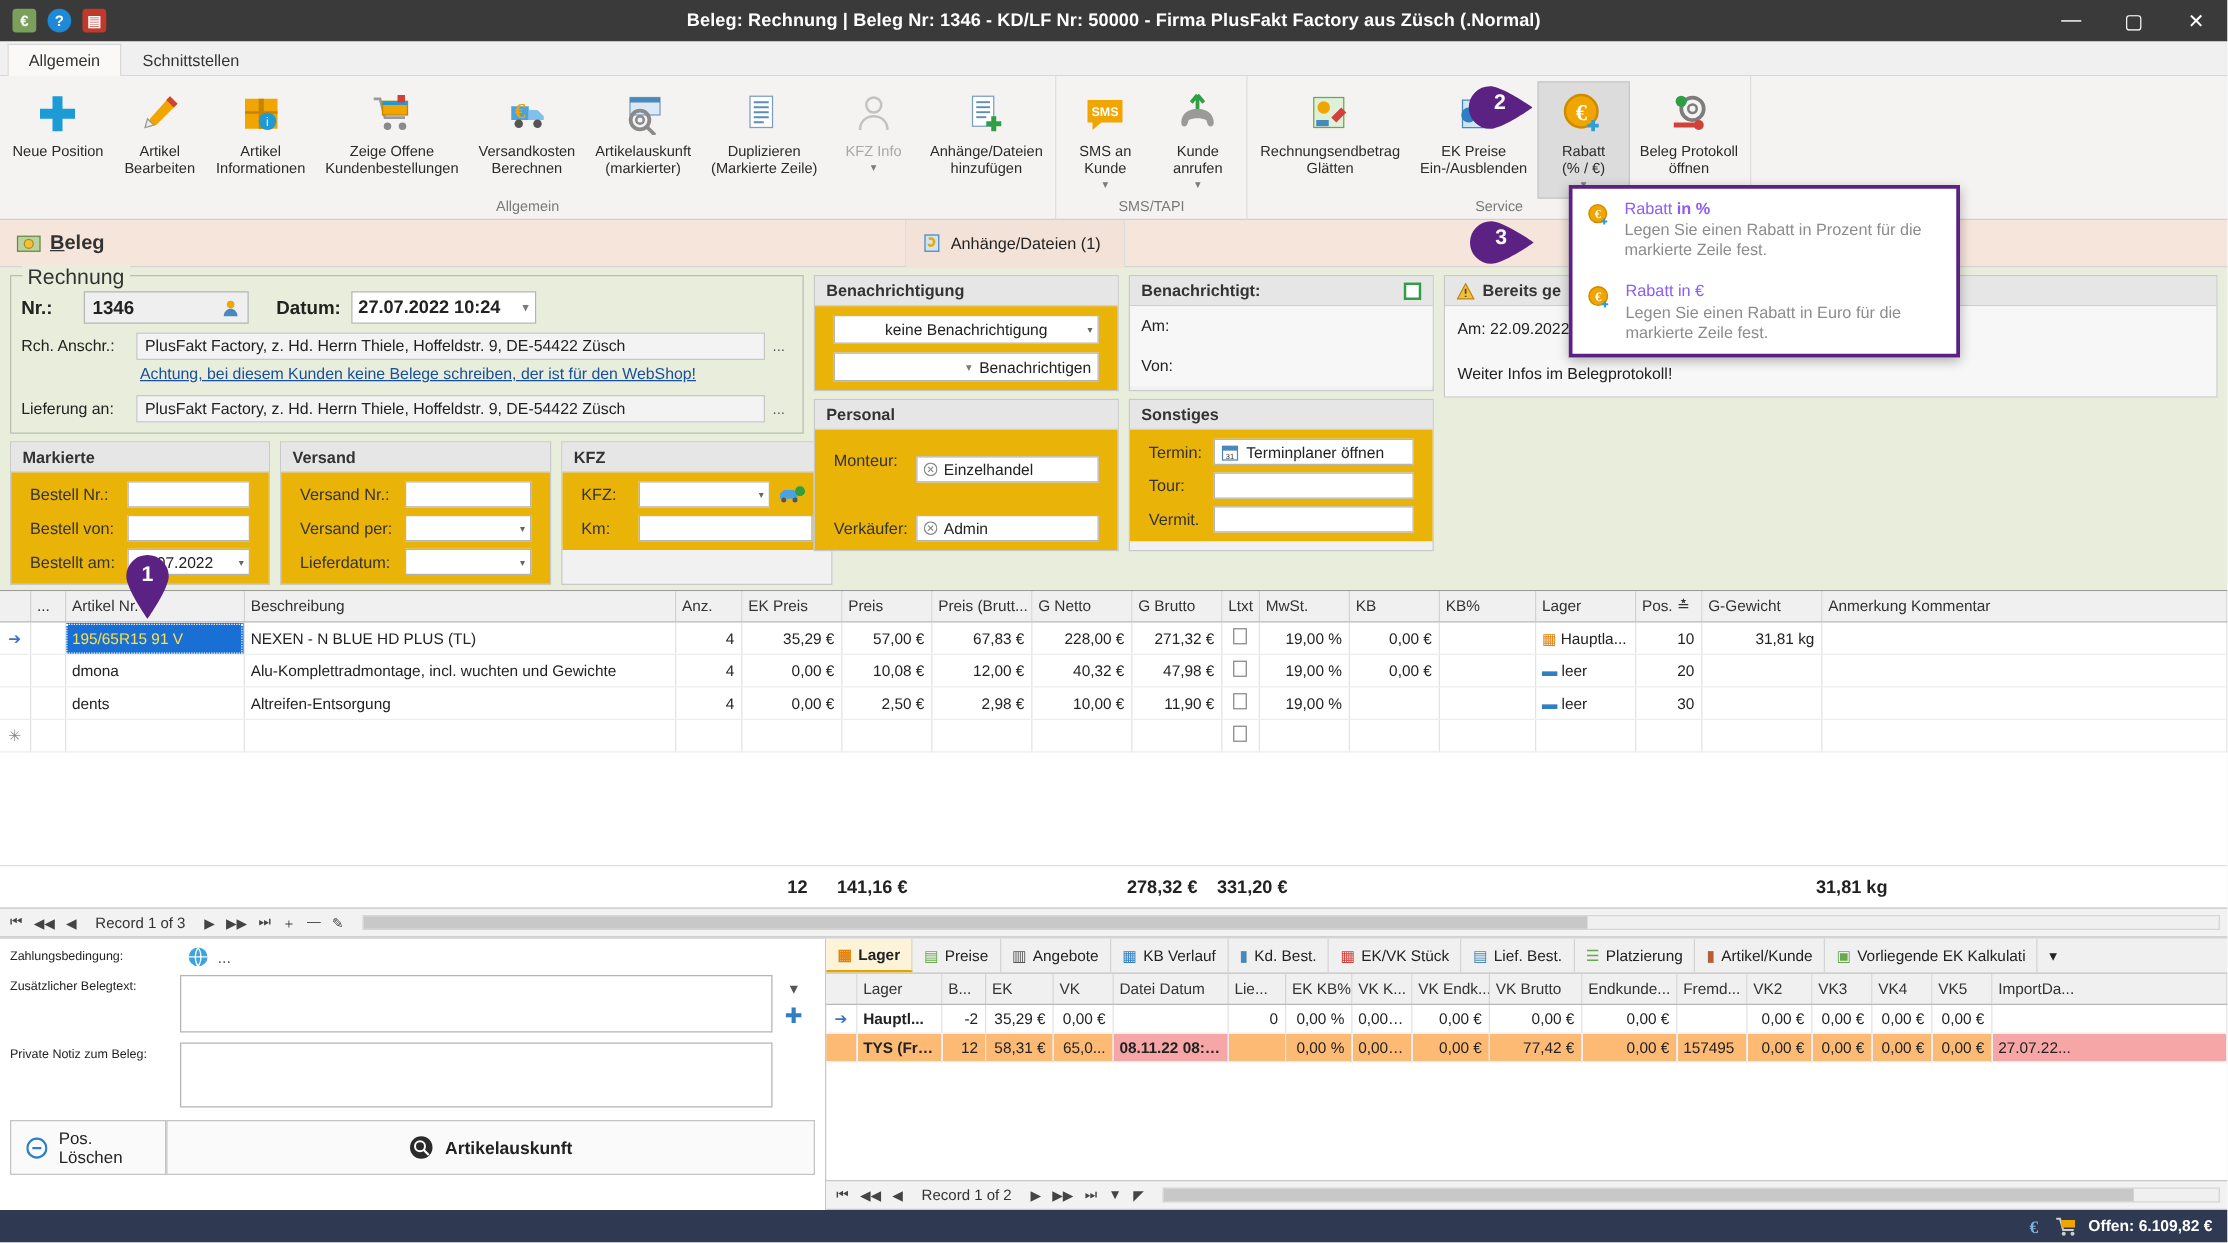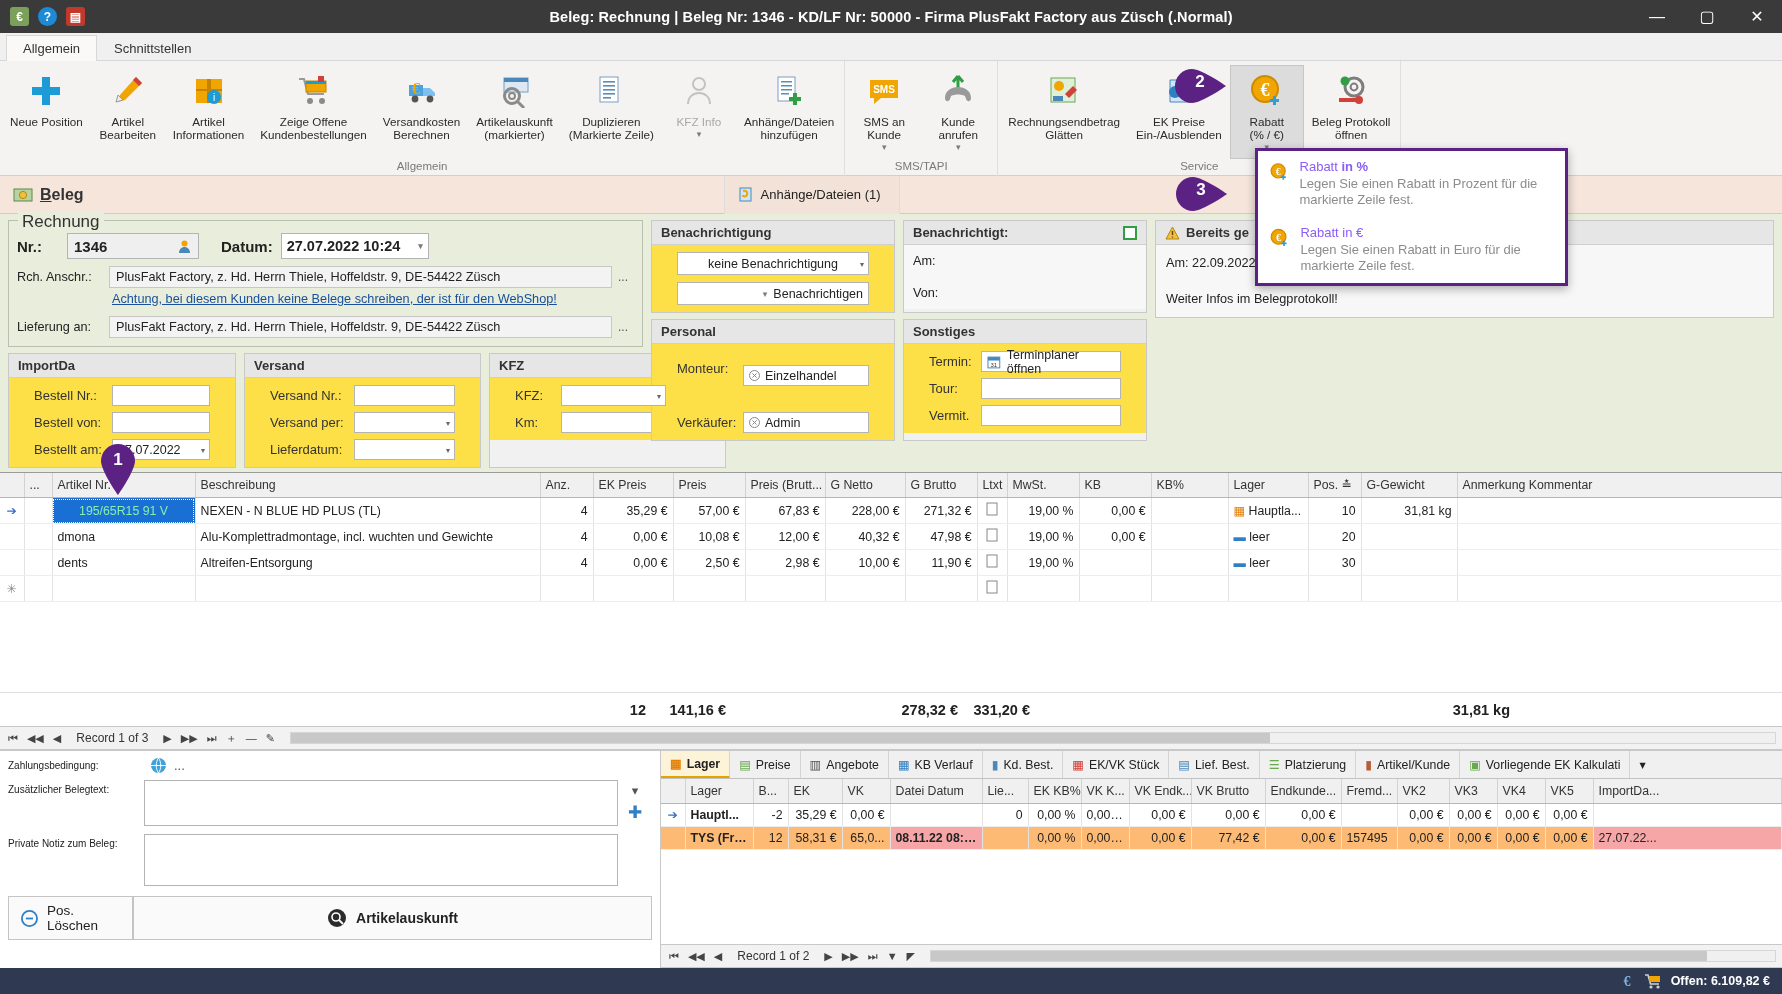--- a/index.html
+++ b/index.html
@@ -66,21 +66,21 @@
   .beleg-title u { text-decoration:underline; }
   .anh-tab { margin-left:640px; display:flex; align-items:center; gap:7px;
              background:#f3e2d7; height:38px; padding:0 18px 0 12px; font-size:13px;
              border-left:1px solid #ddd; border-right:1px solid #ddd; }
 
   .form-area { background:#e8eedb; padding:6px 8px 4px; flex:none; }
 
   fieldset.grp { border:1px solid #c9c9c9; background:#f1f1f1; margin:0; padding:0; }
   .grp-head { background:#e6e6e6; border-bottom:1px solid #cfcfcf; font-weight:bold;
               font-size:13px; padding:4px 9px; color:#333; display:flex; align-items:center; }
-  .grp-body { padding:7px 25px; background:#fde047; }
+  .grp-body { padding:7px 15px; background:#eab308; }
 
   .row { display:flex; align-items:center; margin-bottom:6px; }
   .row:last-child { margin-bottom:0; }
   .lbl { font-size:13px; color:#333; }
   .inp { background:#fff; border:1px solid #b4b4b4; height:21px; font-size:12.5px;
          padding:1px 5px; display:flex; align-items:center; color:#222; }
   .ddn { position:relative; }
   .ddn .arw { position:absolute; right:4px; top:50%; transform:translateY(-50%);
               color:#666; font-size:8px; }
 
@@ -110,21 +110,21 @@
   
   .gridwrap { flex:1; display:flex; flex-direction:column; min-height:0; border-top:1px solid #9a9a9a; }
   table.dg { border-collapse:collapse; width:100%; table-layout:fixed; font-size:12.3px; }
   table.dg th { background:#f0f0f0; border-right:1px solid #d2d2d2; border-bottom:1px solid #b6b6b6;
                 font-weight:normal; color:#333; padding:5px 5px; text-align:left;
                 white-space:nowrap; overflow:hidden; }
   table.dg td { border-right:1px solid #e3e3e3; border-bottom:1px solid #ededed; padding:4px 5px;
                 white-space:nowrap; overflow:hidden; text-overflow:ellipsis; height:21px; }
   .ta-r { text-align:right; }
   .ta-c { text-align:center; }
-  .sel-cell { background:#1a6fd4; color:#86efac; outline:1px dotted #fff; outline-offset:-2px;text-align:center; }
+  .sel-cell { background:#1a6fd4; color:#fde047; outline:1px dotted #fff; outline-offset:-2px; }
   .rowarrow { color:#3a6fc4; text-align:center; }
 
   .totals { display:flex; align-items:center; height:34px; font-weight:bold; font-size:14.5px;
             background:#fff; border-top:1px solid #e0e0e0; flex:none; }
 
   .navbar { height:24px; background:#f2f2f2; border-top:1px solid #c8c8c8;
             border-bottom:1px solid #c8c8c8; display:flex; align-items:center; gap:5px;
             padding:0 6px; font-size:12px; color:#333; flex:none; }
   .navbtn { color:#444; font-size:11px; padding:0 2px; }
   .hscroll { flex:1; height:12px; background:#f0f0f0; border:1px solid #d6d6d6; margin-left:8px;
@@ -462,21 +462,21 @@
 
             <div class="addr-row">
               <div class="addr-lbl">Lieferung an:</div>
               <div class="addr-val">PlusFakt Factory, z. Hd. Herrn Thiele, Hoffeldstr. 9,  DE-54422 Züsch</div>
               <div class="addr-dots">...</div>
             </div>
           </div>
 
           <div style="display:flex; gap:8px; margin-top:6px;">
             <fieldset class="grp" style="width:195px;">
-              <div class="grp-head">ImportDa</div>
+              <div class="grp-head">Markierte</div>
               <div class="grp-body">
                 <div class="row">
                   <div class="lbl" style="width:78px;">Bestell Nr.:</div>
                   <div class="inp" style="width:98px;"></div>
                 </div>
                 <div class="row">
                   <div class="lbl" style="width:78px;">Bestell von:</div>
                   <div class="inp" style="width:98px;"></div>
                 </div>
                 <div class="row">

